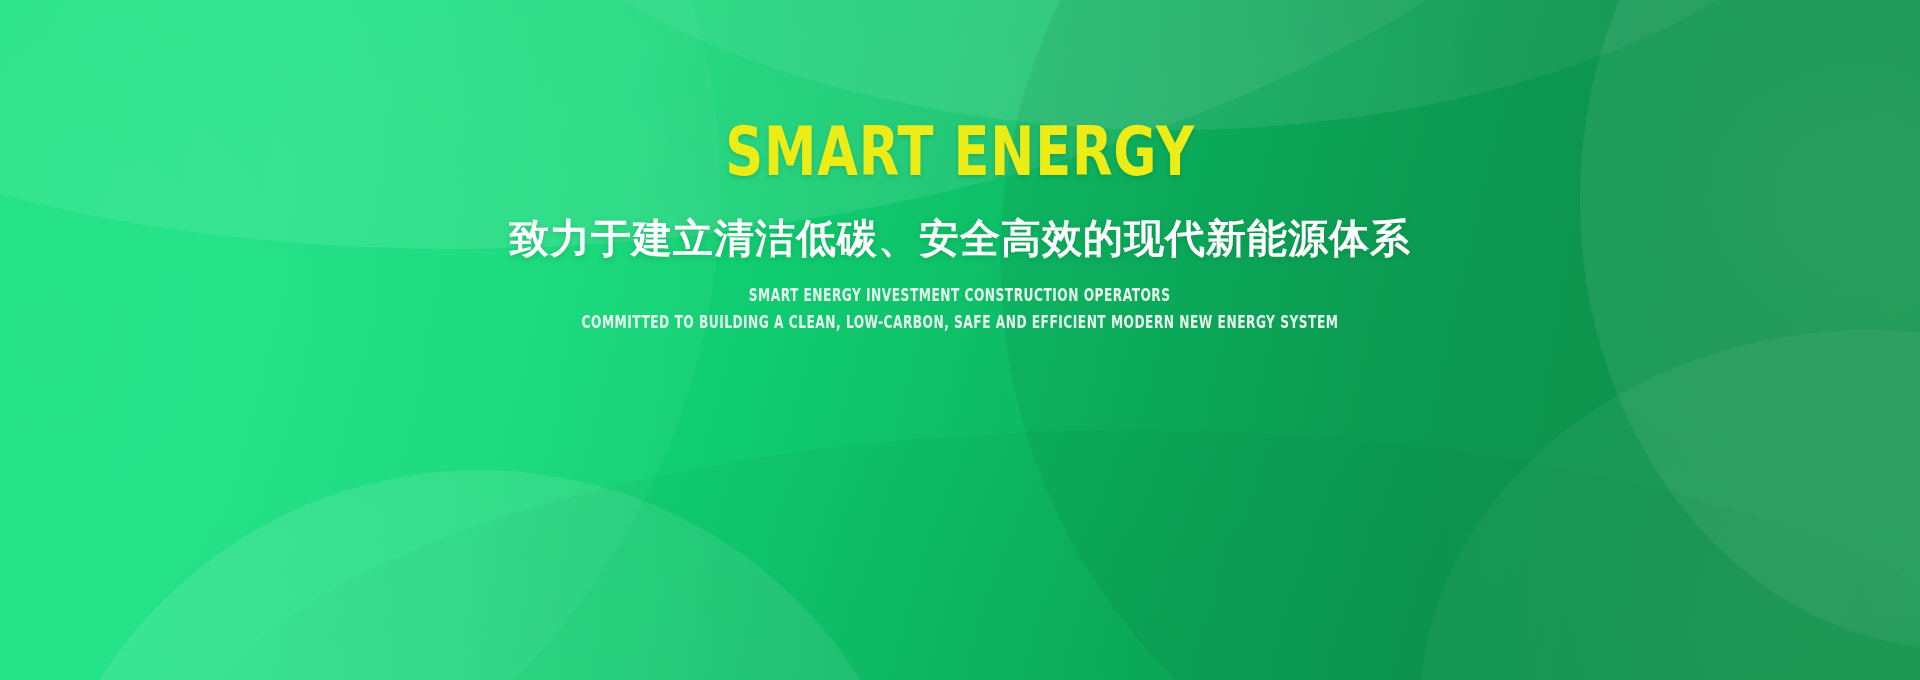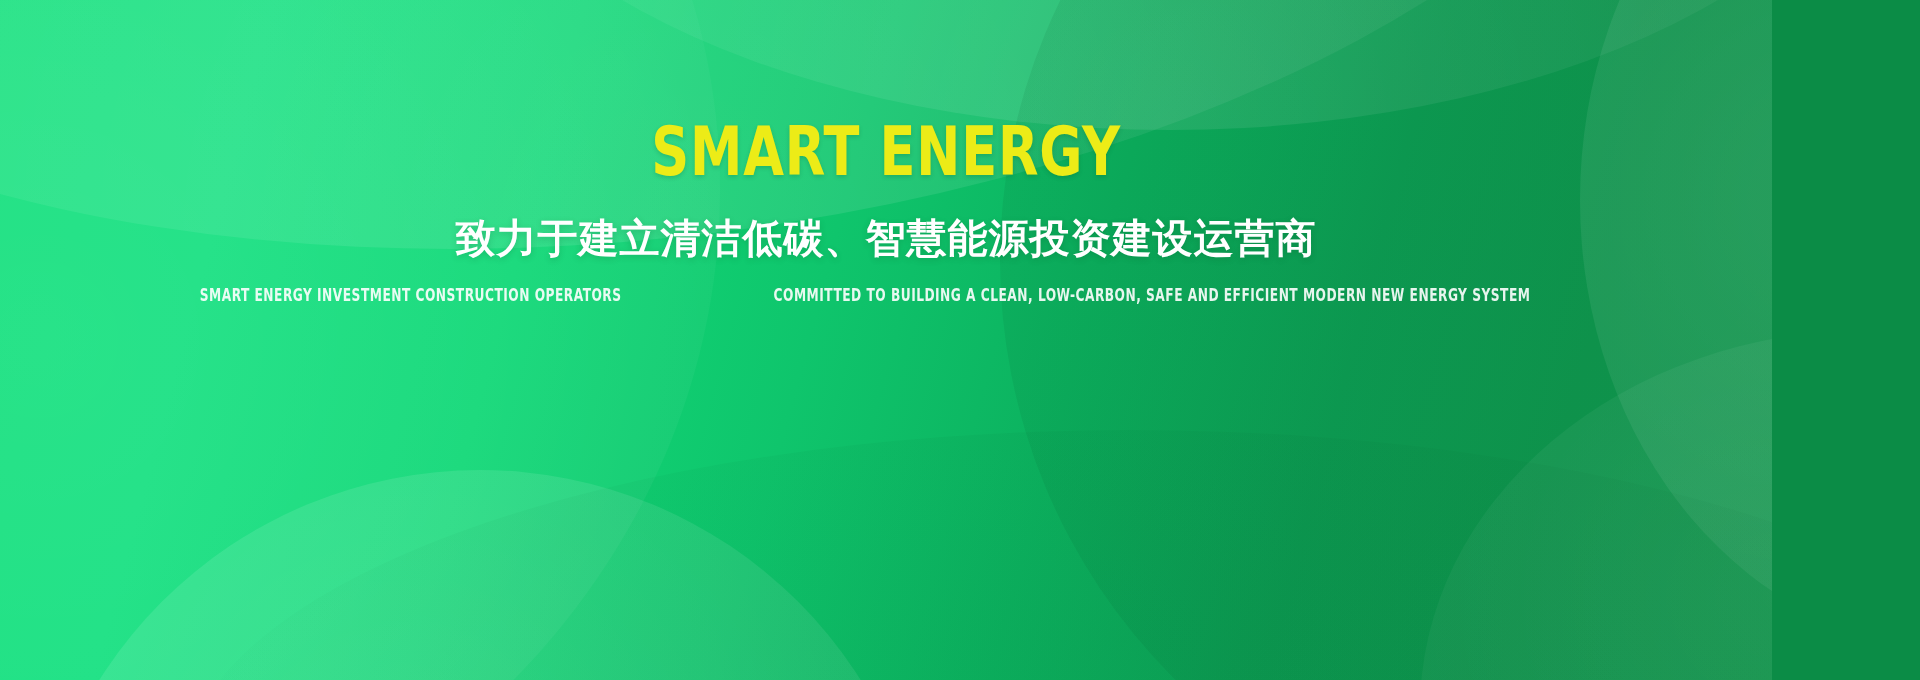--- a/index.html
+++ b/index.html
@@ -3,21 +3,21 @@
 <meta charset="utf-8">
 <title>Smart Energy Banner</title>
 <style>
   html, body {
     margin: 0;
     padding: 0;
     background: #0b8c46;
   }
   #banner {
     position: relative;
-    width: 1772px;
+    width: 1920px;
     height: 680px;
     overflow: hidden;
     font-family: "Liberation Sans", "DejaVu Sans", sans-serif;
     
     background:
       linear-gradient(105deg,
         #13e07c 0%,
         #15e080 14%,
         #11d877 30%,
         #0fc56c 46%,
@@ -173,21 +173,21 @@
     line-height: 1.2;
     letter-spacing: 1px;
     color: #ffffff;
     white-space: nowrap;
     text-shadow: 0 2px 6px rgba(0,70,30,0.20);
   }
 
   .caption-group {
     margin-top: 22px;
     display: flex;
-    flex-direction: row;
+    flex-direction: column;
     align-items: center;
     gap: 4px;
   }
   .caption-en {
     font-family: "DejaVu Sans Condensed", "Liberation Sans Narrow", "Liberation Sans", sans-serif;
     font-weight: 700;
     font-size: 17px;
     line-height: 1.35;
     letter-spacing: 0.6px;
     color: rgba(255,255,255,0.90);
@@ -210,21 +210,21 @@
     <div class="blob blob-right-bottom"></div>
     <div class="blob blob-bottom-left"></div>
     <div class="blob blob-bottom-shade"></div>
   </div>
 
   <div class="content">
 
     <div class="title-en">SMART ENERGY</div>
 
 
-    <div class="subtitle-cn">致力于建立清洁低碳、智慧能源投资建设运营商</div>
+    <div class="subtitle-cn">致力于建立清洁低碳、安全高效的现代新能源体系</div>
 
     <div class="caption-group">
       <div class="caption-en">SMART ENERGY INVESTMENT CONSTRUCTION OPERATORS</div>
       <div class="caption-en">COMMITTED TO BUILDING A CLEAN, LOW-CARBON, SAFE AND EFFICIENT MODERN NEW ENERGY SYSTEM</div>
     </div>
 
   </div>
 </div>
 
 </body></html>

